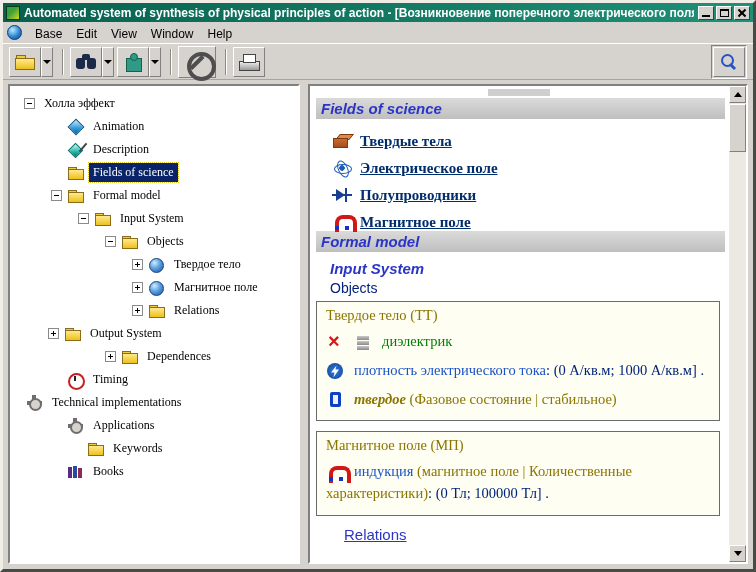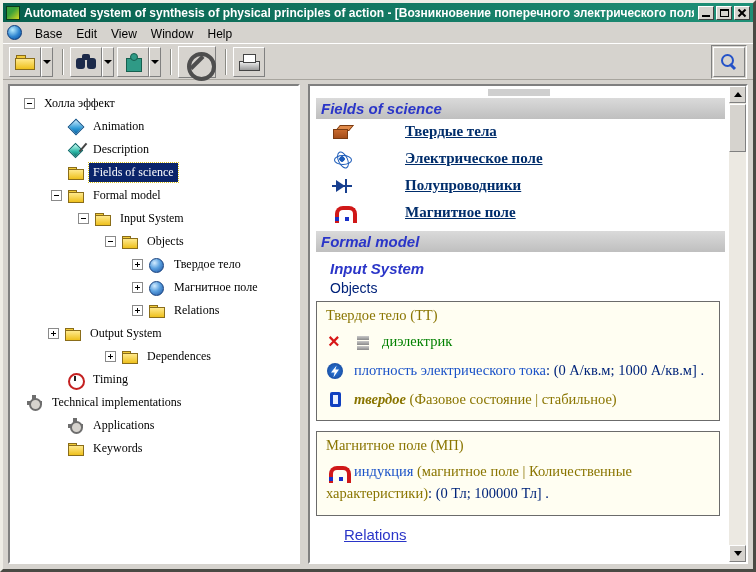--- a/index.html
+++ b/index.html
@@ -130,21 +130,21 @@
     linear-gradient(#2a4a9a,#2a4a9a) 6px 2px/4px 12px no-repeat,
     linear-gradient(#8a2a5a,#8a2a5a) 11px 4px/4px 10px no-repeat; }
 
   
   .top-frag { height:12px; position:relative; }
   .top-frag::after { content:""; position:absolute; left:172px; top:3px; width:62px; height:7px;
     background:#cfcfcf; }
   .sec-header { height:21px; line-height:21px; background:linear-gradient(#dadada,#bfbfbf);
     font-size:15px; font-weight:bold; font-style:italic; color:#2a35c8;
     padding-left:5px; margin:0 1px 4px 0; }
-  .slink-row { height:27px; display:flex; align-items:flex-start; padding-left:16px;gap:45px; }
+  .slink-row { height:27px; display:flex; align-items:flex-end; padding-left:16px; }
   .slink { font-family:"Liberation Serif",serif; font-size:15px; font-weight:bold;
     color:#002d6b; text-decoration:underline; cursor:pointer; }
   .sub-h { font-size:15px; font-weight:bold; font-style:italic; color:#2a35c8;
     padding-left:14px; margin:8px 0 3px 0; }
   .obj-h { font-size:14px; color:#00227a; padding-left:14px; margin-bottom:5px; }
 
   .mbox { border:1px solid #6b6b6b; background:#fffef2; margin:2px 6px 10px 0;
     padding:5px 9px 8px 9px; font-family:"Liberation Serif",serif; font-size:14.5px; }
   .mbox-title { color:#8a7500; margin-bottom:7px; }
   .mbox-row { margin:7px 0 2px 0; line-height:1.5; }
@@ -340,24 +340,29 @@
           <div class="trow" style="">
             <span class="exp-spacer"></span>
             <span class="ti ti-gear"></span>
             <span class="tlabel">Technical implementations</span>
           </div>
           <div class="trow" style="padding-left: 41px;">
             <span class="exp-spacer"></span>
             <span class="ti ti-gear"></span>
             <span class="tlabel">Applications</span>
           </div>
-          <div class="trow" style="padding-left: 41px;">
+          <div class="trow" style="padding-left: 41px; margin-left: 20px;">
             <span class="exp-spacer"></span>
             <span class="ti ti-folder"></span>
             <span class="tlabel">Keywords</span>
+          </div>
+          <div class="trow" style="padding-left: 41px;">
+            <span class="exp-spacer"></span>
+            <span class="ti ti-books"></span>
+            <span class="tlabel">Books</span>
           </div>
         </div>
     </div>
     <div class="splitter"></div>
     <div class="content-pane">
       <div class="content-body">
         <div class="top-frag"></div>
         <div class="sec-header">
           <span>Fields of science</span>
         </div>

